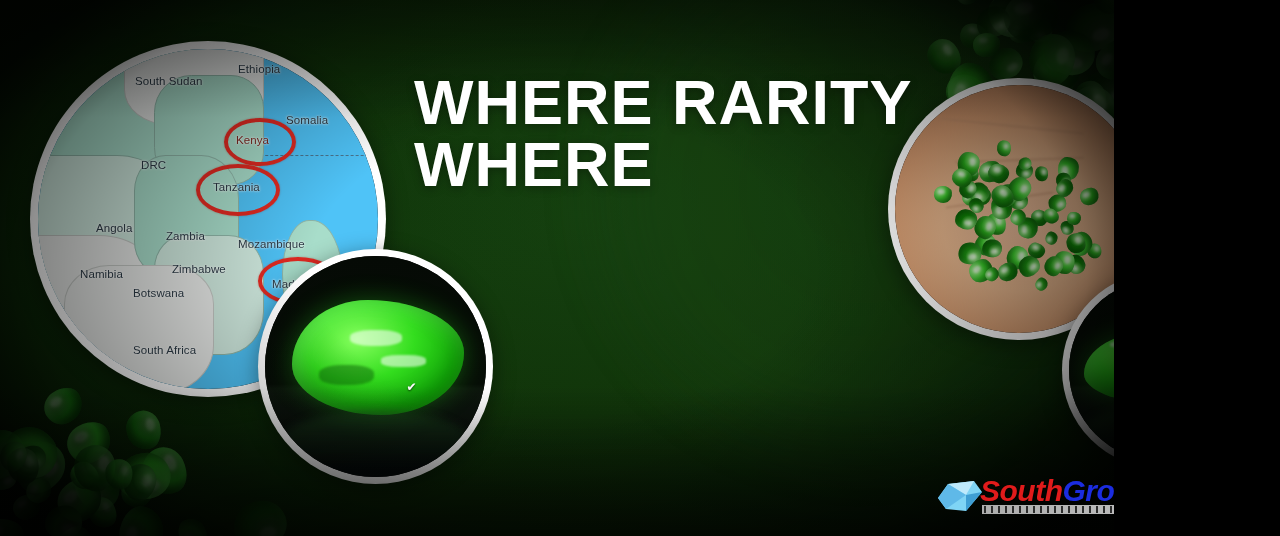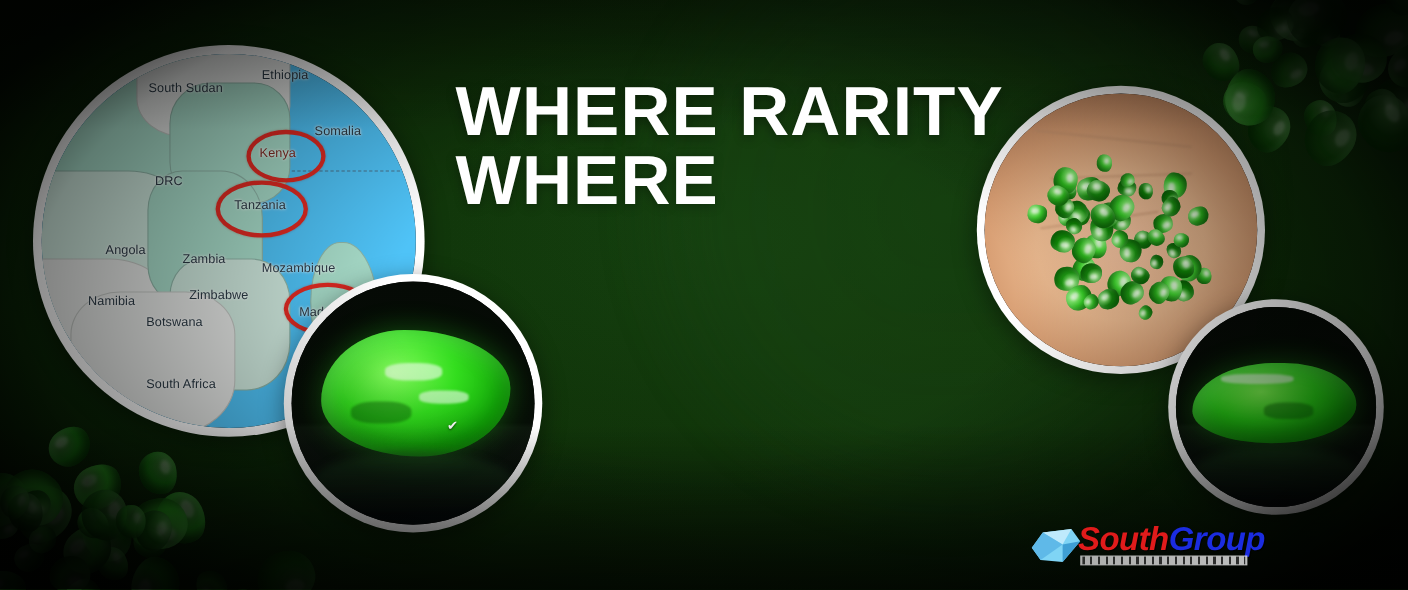--- a/index.html
+++ b/index.html
@@ -1,21 +1,21 @@
 <!DOCTYPE html>
 <html><head>
 <meta charset="utf-8">
 <style>
   * { margin:0; padding:0; box-sizing:border-box; }
   html,body { background:#000; }
   body { font-family:"Liberation Sans", sans-serif; }
 
   #banner {
     position:relative;
-    width:1280px; height:536px;
+    width:1114px; height:536px;
     overflow:hidden;
     background:#071a05;
   }
 
   
   .bg-base {
     position:absolute; inset:0;
     background:
       radial-gradient(circle at 62% 42%, #17401063 0%, #0d2f0a00 46%),
       radial-gradient(ellipse 72% 88% at 52% 40%, #14400f 0%, #103309 42%, #0b2707 68%, #061803 88%, #020a01 100%);

